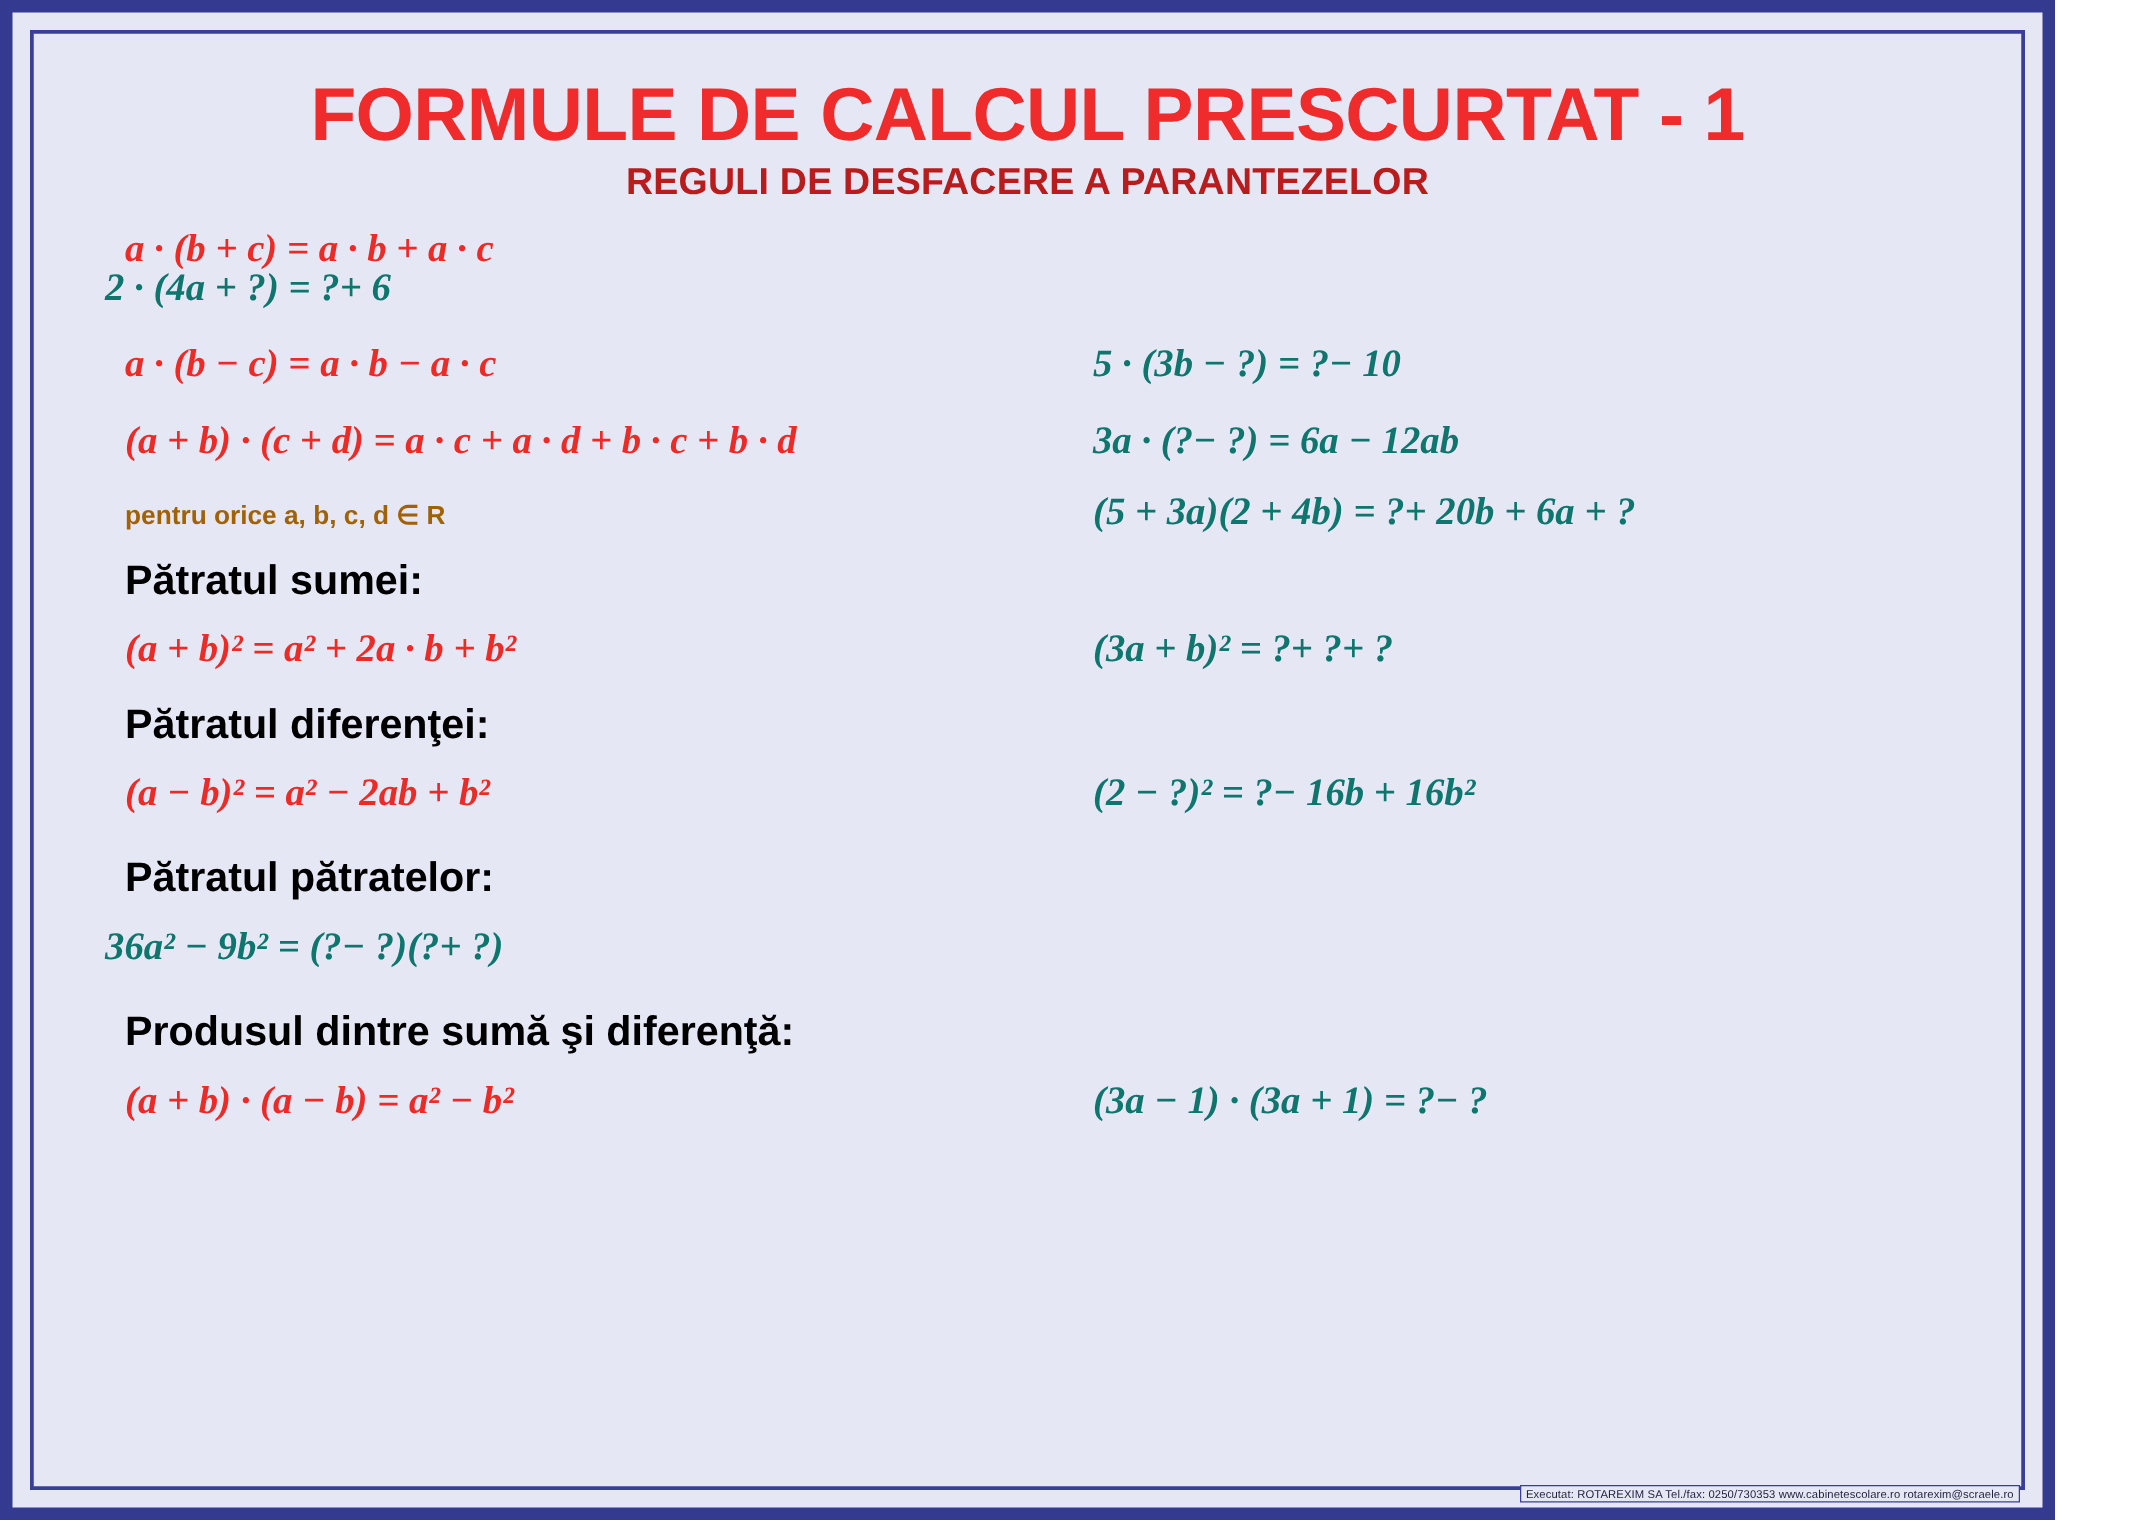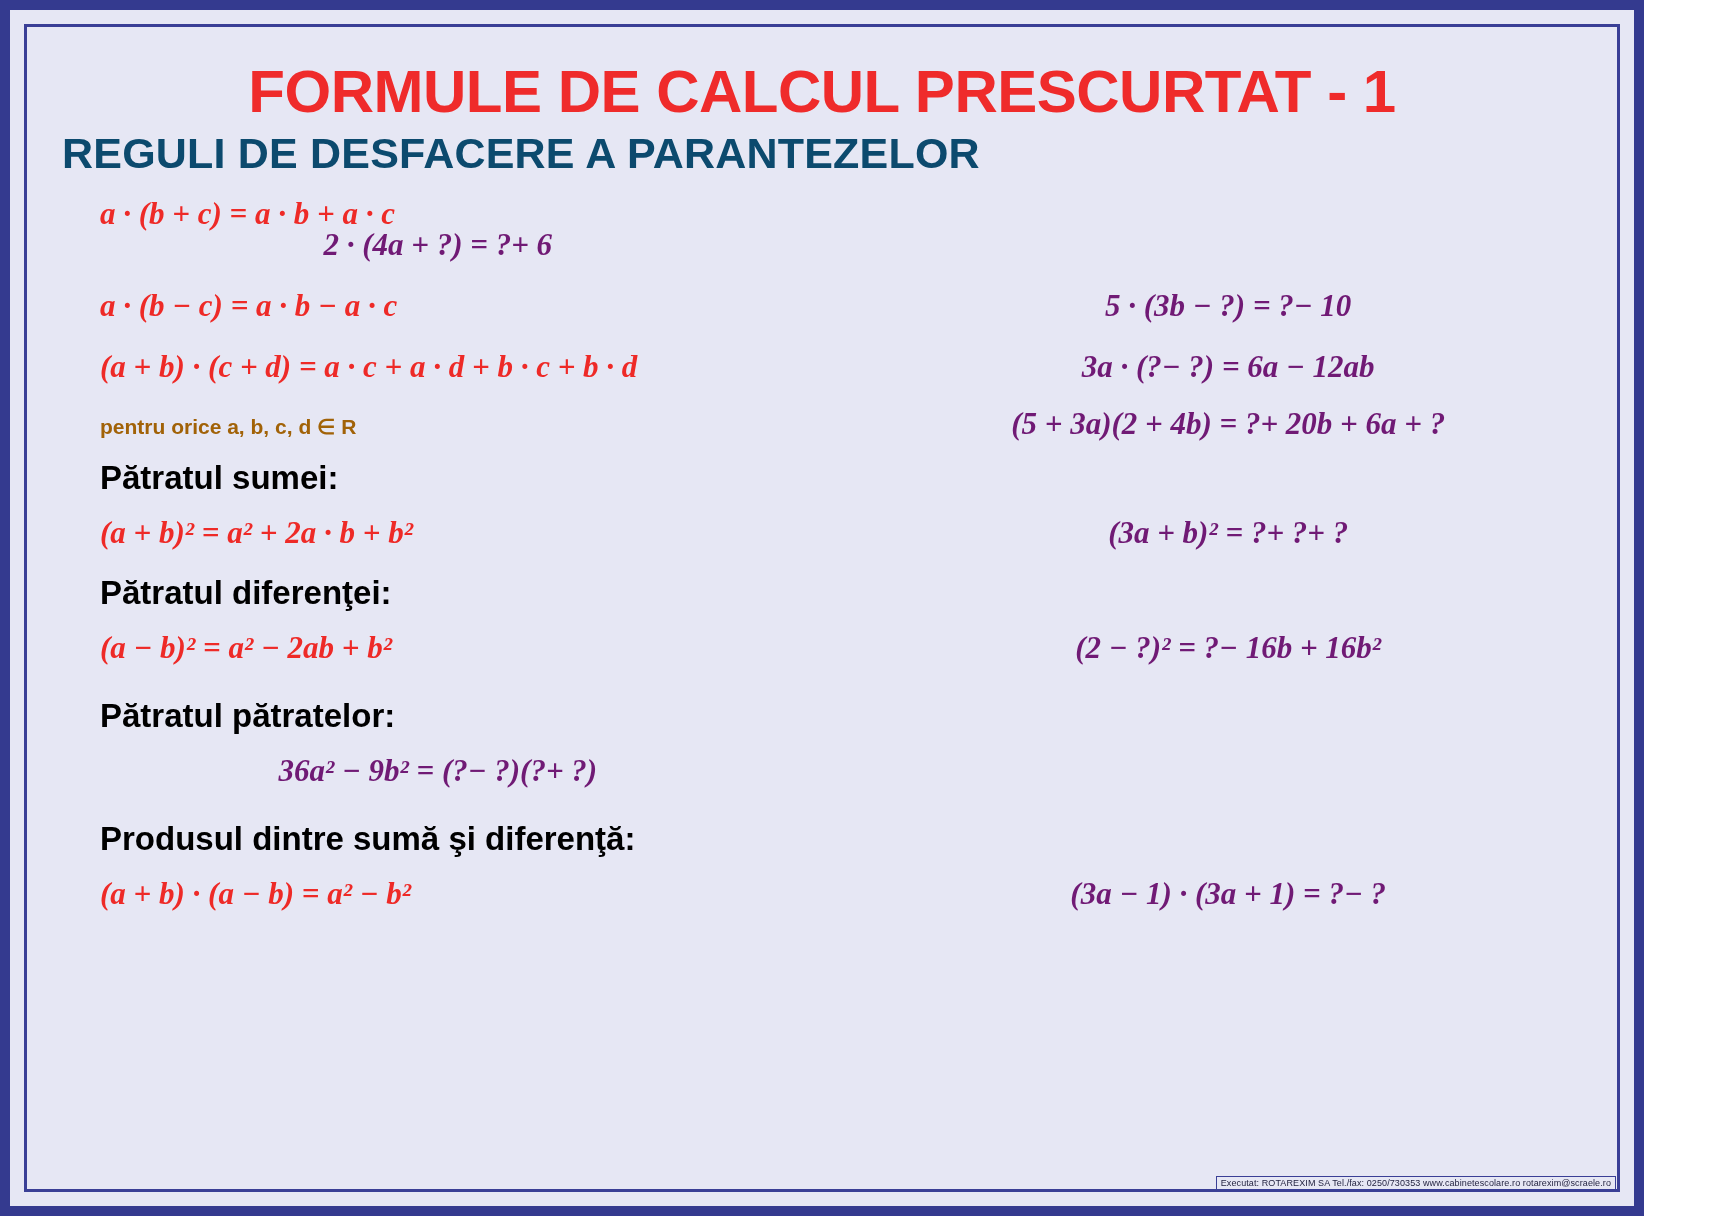--- a/index.html
+++ b/index.html
@@ -42,23 +42,23 @@
     text-align: center;
     color: #ef2b2b;
     font-size: 60px;
     font-weight: bold;
     letter-spacing: -0.5px;
     line-height: 1.05;
     margin: 12px 0 6px 0;
     white-space: nowrap;
   }
   .subtitle {
-    text-align: left;
-    color: #0c4a6e;
-    font-size: 43px;
+    text-align: center;
+    color: #b91c1c;
+    font-size: 30px;
     font-weight: bold;
     letter-spacing: 0.2px;
     margin: 0 0 20px 0;
     white-space: nowrap;
   }
   .grid {
     position: relative;
     width: 100%;
   }
   .row {
@@ -78,21 +78,21 @@
   }
   .formula {
     font-family: "Liberation Serif", serif;
     font-style: italic;
     font-weight: bold;
     font-size: 31px;
     line-height: 1.0;
     white-space: nowrap;
   }
   .red { color: #ee2a27; }
-  .blue { color: #701a75; text-align: center; }
+  .blue { color: #0f766e; }
   .heading {
     color: #000000;
     font-family: "Liberation Sans", sans-serif;
     font-weight: bold;
     font-size: 33px;
     white-space: nowrap;
   }
   .heading-sm {
     color: #a16207;
     font-family: "Liberation Sans", sans-serif;
@@ -100,21 +100,21 @@
     font-size: 21px;
     white-space: nowrap;
   }
   .sp-a { height: 30px; }
   .sp-b { height: 26px; }
   .sp-c { height: 20px; }
   .sp-d { height: 34px; }
   .footer {
     position: absolute;
     right: 18px;
-    bottom: 16px;
+    bottom: 4px;
     font-family: "Liberation Sans", sans-serif;
     font-size: 9px;
     color: #1f1f3d;
     letter-spacing: 0.1px;
     white-space: nowrap;
     border: 1px solid #3a3f96;
     padding: 1px 4px;
     background: #e6e7f4;
   }
   .r1 { margin-top: 8px; flex-direction: column; }

